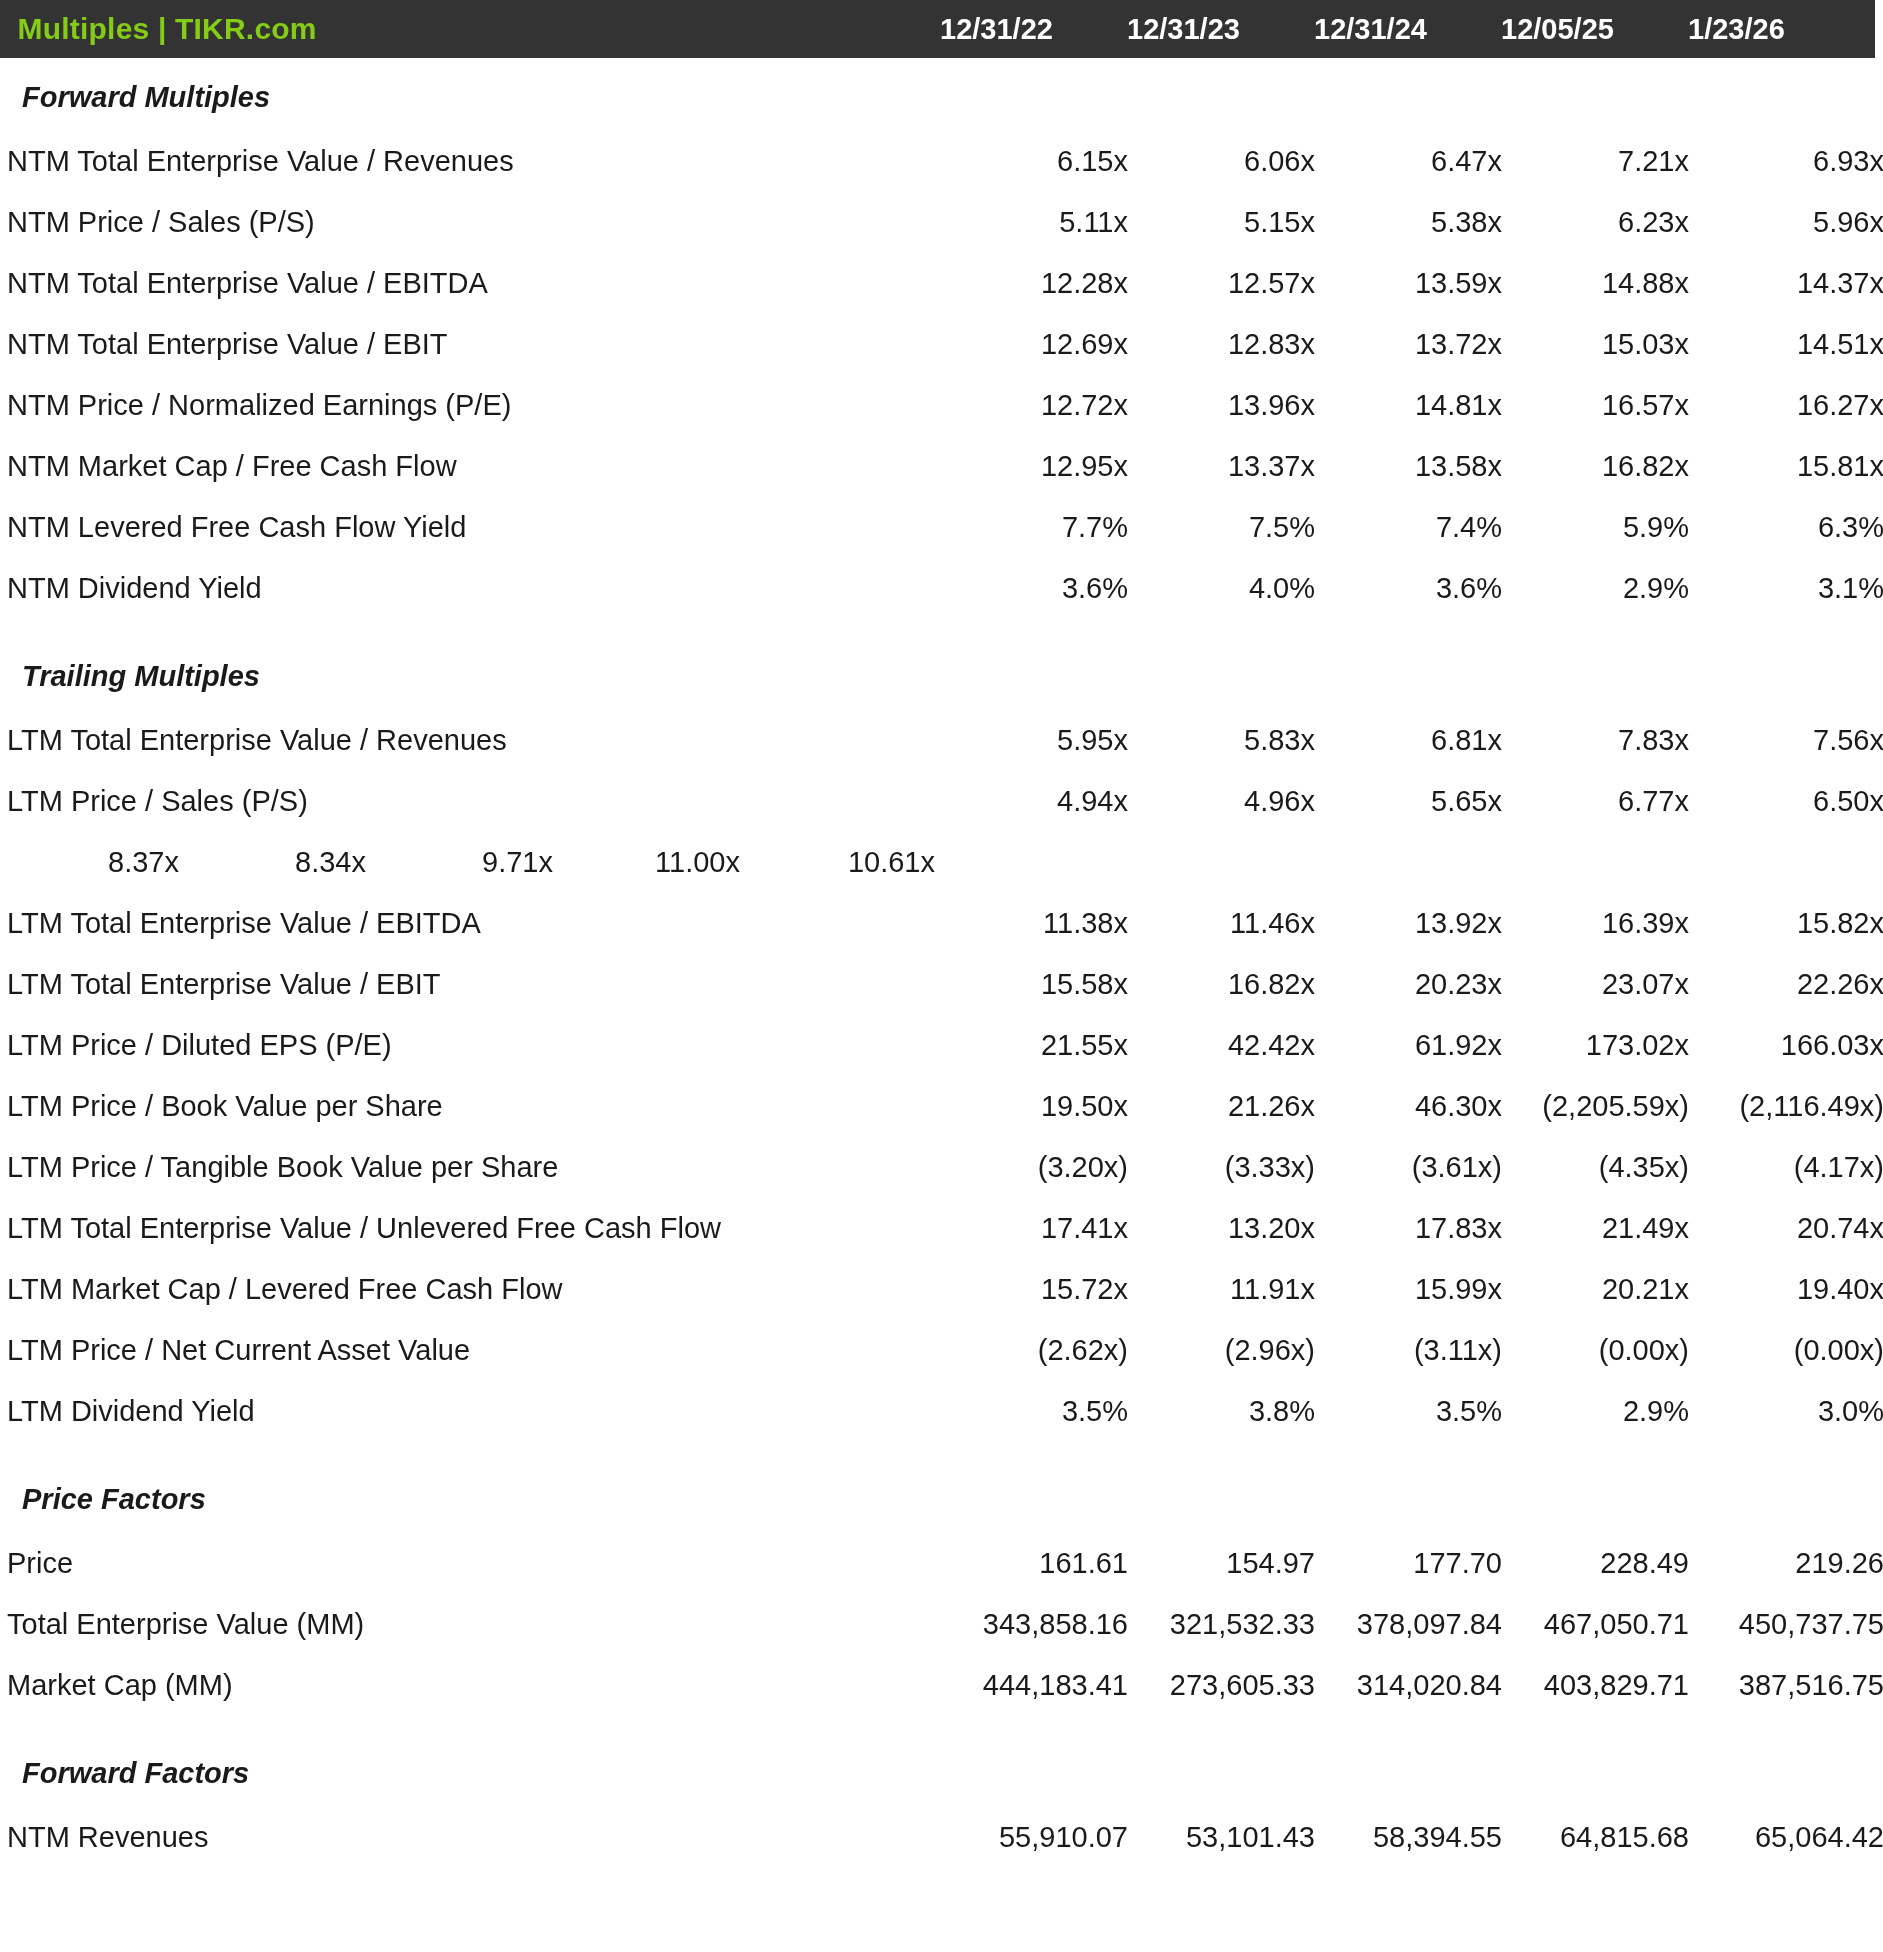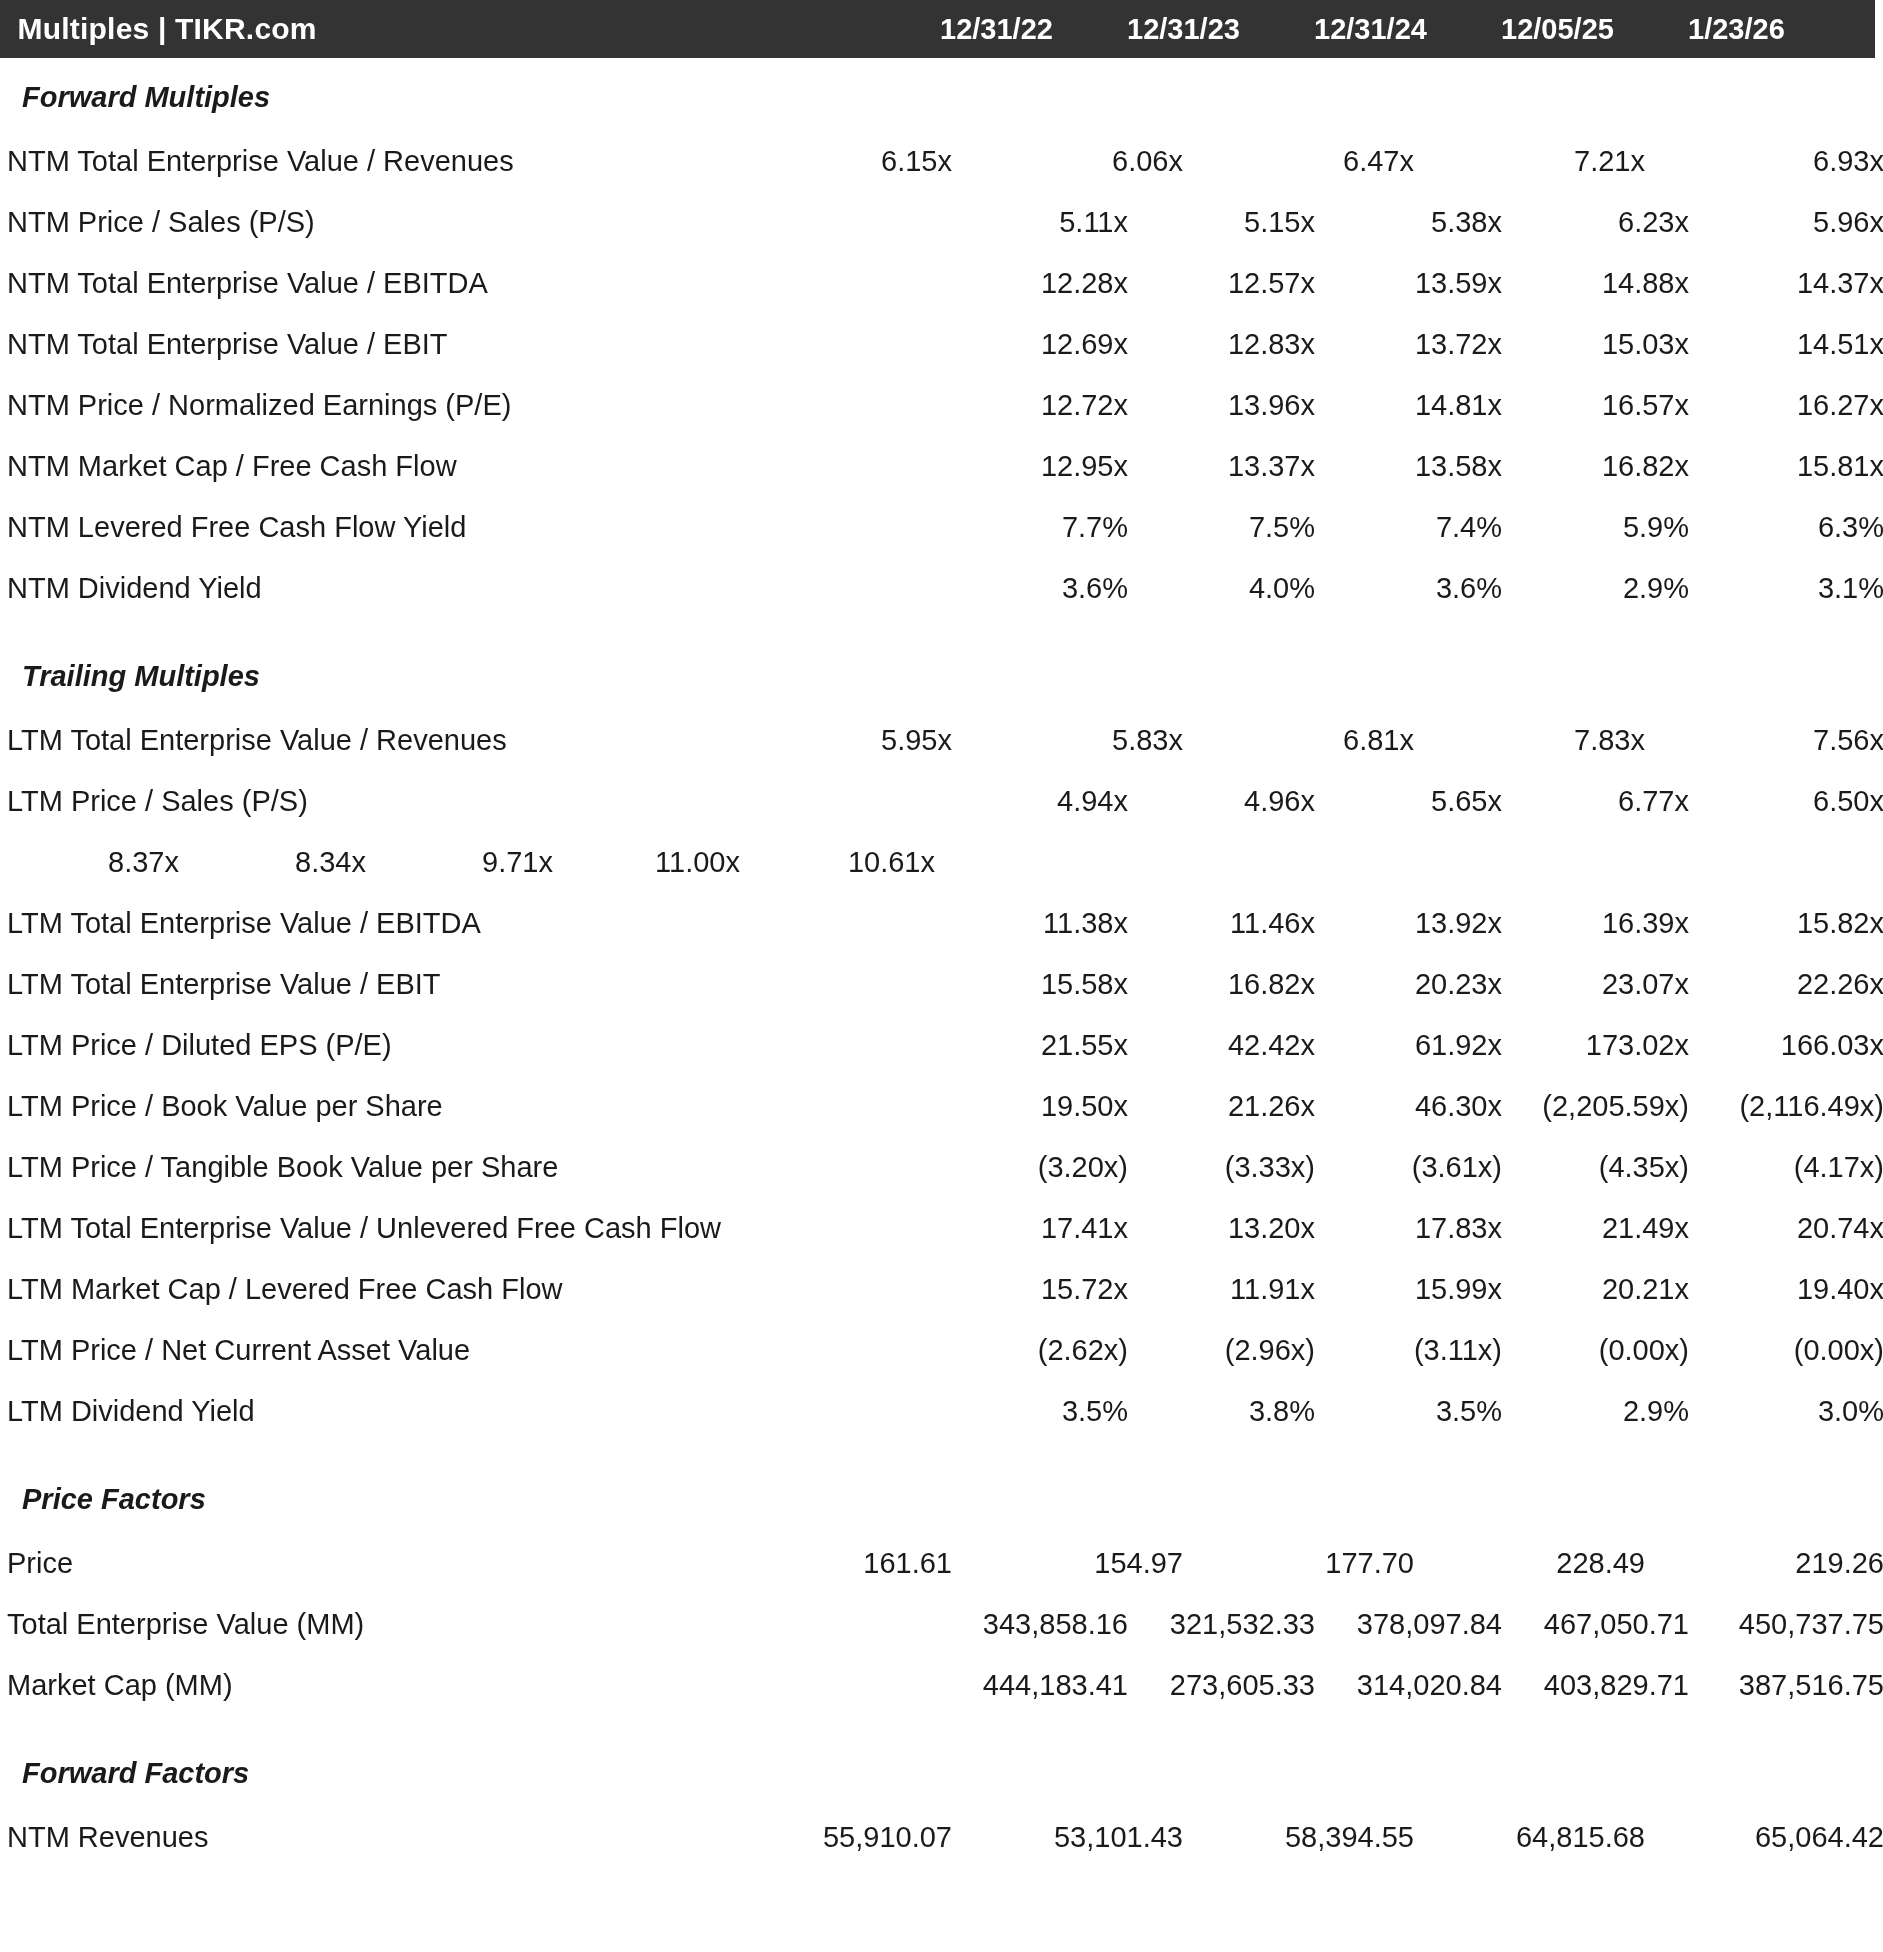--- a/index.html
+++ b/index.html
@@ -25,21 +25,21 @@
     width: 1875px;
     height: 58px;
     background: #333333;
     display: flex;
     align-items: center;
   }
 
   .header-title {
     font-size: 30px;
     font-weight: bold;
-    color: #ffffff;
+    color: #84cc16;
     padding-left: 17.6px;
     white-space: nowrap;
     letter-spacing: 0.2px;
   }
 
   .header-spacer { flex: 1 1 auto; }
 
   .header-date {
     width: 187px;
     flex: 0 0 187px;
@@ -98,21 +98,21 @@
     font-weight: bold;
     font-style: italic;
     padding-left: 22px;
     line-height: 1;
     padding-bottom: 14px;
     white-space: nowrap;
     color: #1a1a1a;
   }
 
   .gap-before { margin-top: 17.6px; }
-  .gap-small  { margin-top: 5.3px; gap: 44px; }
+  .gap-small  { margin-top: 5.3px; }
 </style>
 </head>
 <body>
 
 <div class="header-bar">
   <div class="header-title">Multiples | TIKR.com</div>
   <div class="header-spacer"></div>
   <div class="header-date">12/31/22</div>
   <div class="header-date">12/31/23</div>
   <div class="header-date">12/31/24</div>

